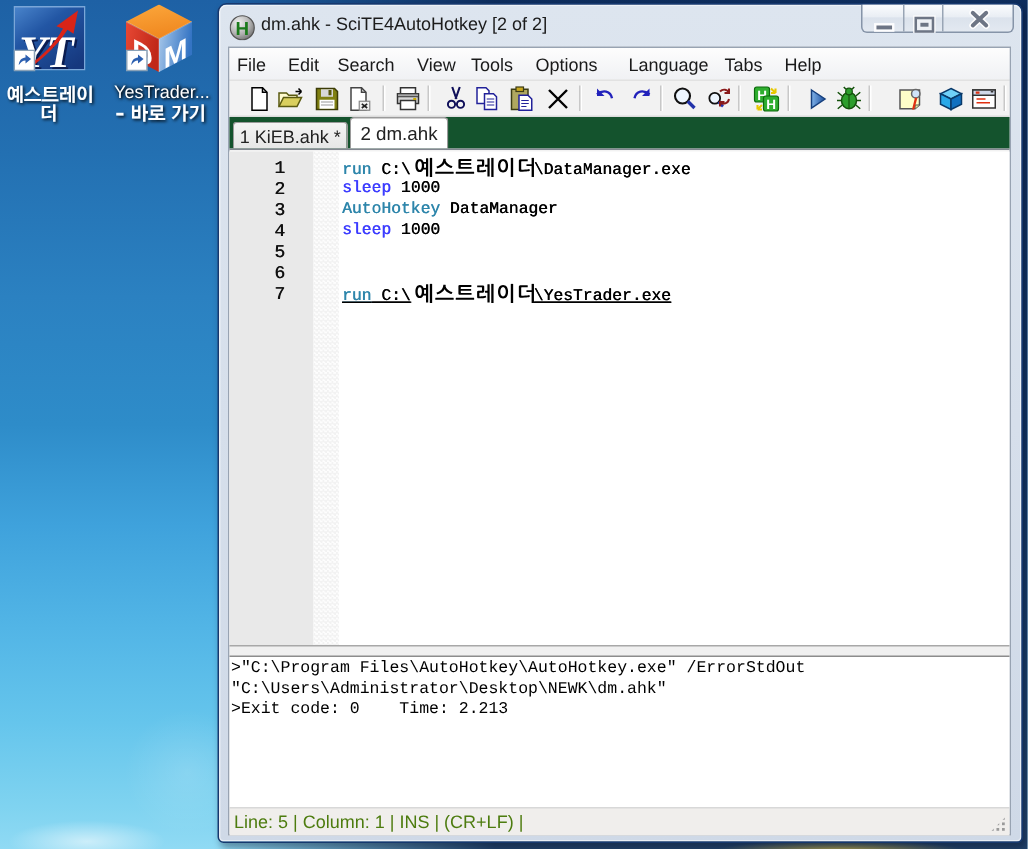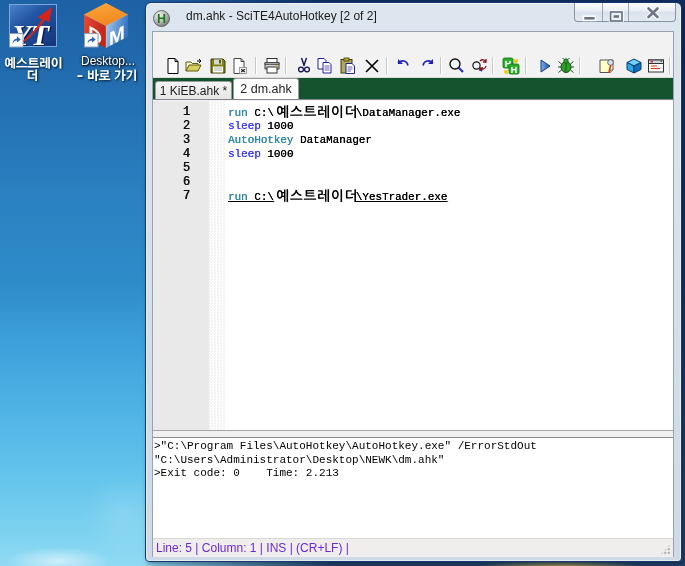--- a/index.html
+++ b/index.html
@@ -18,21 +18,21 @@
 .dlabel { position:absolute; color:#fff; font-size:12px; text-align:center;
   text-shadow:1px 1px 2px #000, 0 0 3px #000; white-space:nowrap; }
 
 #win { position:absolute; left:145px; top:2px; width:537px; height:560px;
   background:linear-gradient(#dde5ef,#cfd9e7);
   border:1px solid #16386e; border-radius:6px 6px 4px 4px;
   box-shadow:inset 0 0 0 1px rgba(255,255,255,.5), 2px 3px 5px rgba(0,10,30,.35);
 }
 #titlebar { position:absolute; left:6px; top:4px; right:110px; height:24px;
   font-size:12px; color:#1c1c1c; }
-#title-text { position:absolute; left:22px; top:2px;margin-left:12px; }
+#title-text { position:absolute; left:22px; top:2px; }
 
 #caps { position:absolute; left:428px; top:0px; width:102px; height:19px;
   border:1px solid #8694a8; border-top:none; border-radius:0 0 4px 4px;
   background:linear-gradient(#fbfcfe 0%, #e9eef4 45%, #dbe2ec 50%, #e3e9f1 100%);
   display:flex; }
 .capbtn { position:relative; height:100%; border-right:1px solid #99a5b5; }
 .capbtn:last-child { border-right:none; }
 
 #client { position:absolute; left:6px; top:28px; width:522px; height:526px;
   background:#f2f2f2; border:1px solid #98a3b2; }
@@ -70,21 +70,21 @@
 .khan { display:inline-block; width:82px; height:13px; vertical-align:-2px; }
 
 #split { position:absolute; left:0; top:330px; width:520px; height:8px; background:#f0f0f0;
   border-top:1px solid #a8a8a8; border-bottom:1px solid #8c8c8c; }
 
 #output { position:absolute; left:0; top:338px; width:520px; height:100px; background:#fff;
   font-family:"Liberation Mono", monospace; font-size:11px; color:#000;
   line-height:13.5px; padding:2px 0 0 1px; white-space:pre; }
 
 #status { position:absolute; left:0px; top:438px; width:520px; height:19px;
-  background:#f0eeec; border-top:1px solid #d8d8d8; font-size:12px; color:#6d28d9;
+  background:#f0eeec; border-top:1px solid #d8d8d8; font-size:12px; color:#4d7c0f;
   padding:2px 0 0 3px; }
 #grip { position:absolute; right:2px; bottom:2px; width:11px; height:11px;
   background-image:radial-gradient(circle 1px at 1.5px 1.5px, #9a9a9a 0 1px, transparent 1.1px);
   background-size:3.7px 3.7px;
   clip-path:polygon(100% 0, 100% 100%, 0 100%); }
 </style></head>
 <body>
 <svg width="0" height="0" style="position:absolute">
 <defs>
 <path id="kmc608" d="M692 -126H610Q596 -126 596 -112V217H471Q443 154 397.0 125.0Q351 96 291 96Q244 96 205.0 115.5Q166 135 137.5 174.0Q109 213 93.5 272.5Q78 332 78 412Q78 492 93.5 551.0Q109 610 137.5 649.0Q166 688 205.0 707.5Q244 727 291 727Q354 727 402.5 693.0Q451 659 478 589H596V762Q596 775 610 775H692Q705 775 705 762V-112Q705 -126 692 -126ZM884 -160H797Q784 -160 784 -147V778Q784 791 798 791H884Q897 791 897 778V-147Q897 -160 884 -160ZM395 412Q395 449 389.0 487.0Q383 525 370.5 556.0Q358 587 338.5 607.0Q319 627 292 627Q266 627 246.5 607.0Q227 587 214.5 556.0Q202 525 196.0 487.0Q190 449 190 412Q190 375 196.0 336.5Q202 298 214.5 267.0Q227 236 246.5 216.0Q266 196 292 196Q319 196 338.5 216.0Q358 236 370.5 267.0Q383 298 389.0 336.5Q395 375 395 412ZM505 412Q505 383 503.0 358.5Q501 334 497 311H596V496H500Q502 476 503.5 455.0Q505 434 505 412Z"></path>
@@ -165,21 +165,21 @@
       <use href="#ksd2b8" transform="translate(23.20,0) scale(0.01211,-0.01211)"></use>
       <use href="#ksb808" transform="translate(34.80,0) scale(0.01211,-0.01211)"></use>
       <use href="#ksc774" transform="translate(46.40,0) scale(0.01211,-0.01211)"></use>
     </g>
   </svg>
 <svg class="abs" style="left:0px; top:66px;" width="80" height="19" viewBox="0 0 80 19">
     <g fill="#fff" filter="url(#lsh)" transform="translate(26.2,14)">
       <use href="#ksb354" transform="translate(0.00,0) scale(0.01211,-0.01211)"></use>
     </g>
   </svg>
-<div class="dlabel" style="left:76px; top:54px; width:64px;">Desktop...</div>
+<div class="dlabel" style="left:76px; top:54px; width:64px;">YesTrader...</div>
 <svg class="abs" style="left:70px; top:66px;" width="76px" height="19" viewBox="0 0 76 19">
     <g fill="#fff" filter="url(#lsh)" transform="translate(7.2,14)">
       <rect x="0.30" y="-4.8" width="4.8" height="1.8"></rect>
       <use href="#ksbc14" transform="translate(9.55,0) scale(0.01211,-0.01211)"></use>
       <use href="#ksb85c" transform="translate(21.15,0) scale(0.01211,-0.01211)"></use>
       <use href="#ksac00" transform="translate(36.47,0) scale(0.01211,-0.01211)"></use>
       <use href="#ksae30" transform="translate(48.07,0) scale(0.01211,-0.01211)"></use>
     </g>
   </svg>
 
@@ -216,20 +216,31 @@
       <svg width="48" height="19" viewBox="0 0 48 19">
           <g stroke-linecap="round">
             <path d="M19.5 9.5 L 28.5 18 M28.5 9.5 L 19.5 18" stroke="#fdfdfe" stroke-width="4.6" transform="translate(0,-4)"></path>
             <path d="M19.5 9.5 L 28.5 18 M28.5 9.5 L 19.5 18" stroke="#6d7585" stroke-width="2.6" transform="translate(0,-4)"></path>
           </g>
         </svg>
     </div>
   </div>
 
   <div id="client">
+    <div id="menubar">
+      <span style="left:5px;">File</span>
+        <span style="left:39px;">Edit</span>
+      <span style="left:72px;">Search</span>
+        <span style="left:125px;">View</span>
+      <span style="left:161px;">Tools</span>
+        <span style="left:204px;">Options</span>
+      <span style="left:266px;">Language</span>
+        <span style="left:330px;">Tabs</span>
+      <span style="left:370px;">Help</span>
+    </div>
     <div id="toolbar">
         <svg class="ticon" style="left:11px;" width="18" height="18" viewBox="0 0 18 18">
           <path d="M4 1.5 H11 L14 4.5 V16.5 H4 Z" fill="#fff" stroke="#000" stroke-width="1"></path>
           <path d="M11 1.5 V4.5 H14" fill="none" stroke="#000" stroke-width="1"></path>
         </svg>
 <svg class="ticon" style="left:32px;" width="18" height="18" viewBox="0 0 18 18">
           <path d="M1 14 V5 H6 L7.5 6.5 H13 V8" fill="#fffbd0" stroke="#5a5a10" stroke-width="1"></path>
           <path d="M1 14 L4 8 H16 L13 14 Z" fill="#d9cf5e" stroke="#5a5a10" stroke-width="1"></path>
           <path d="M12 4 H16 M16 4 L14 2 M16 4 L14 6" stroke="#000" stroke-width="1" fill="none"></path>
         </svg>

